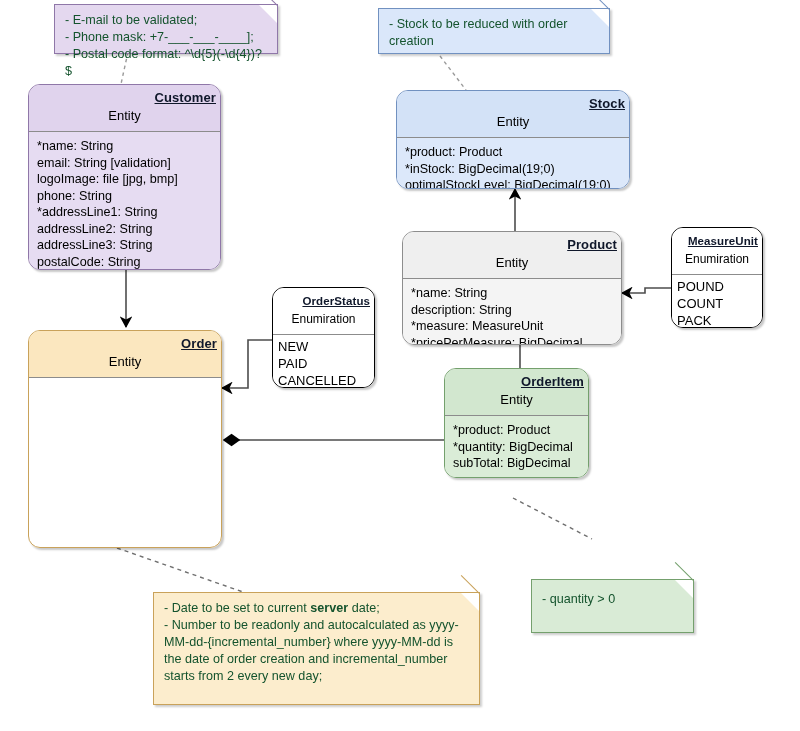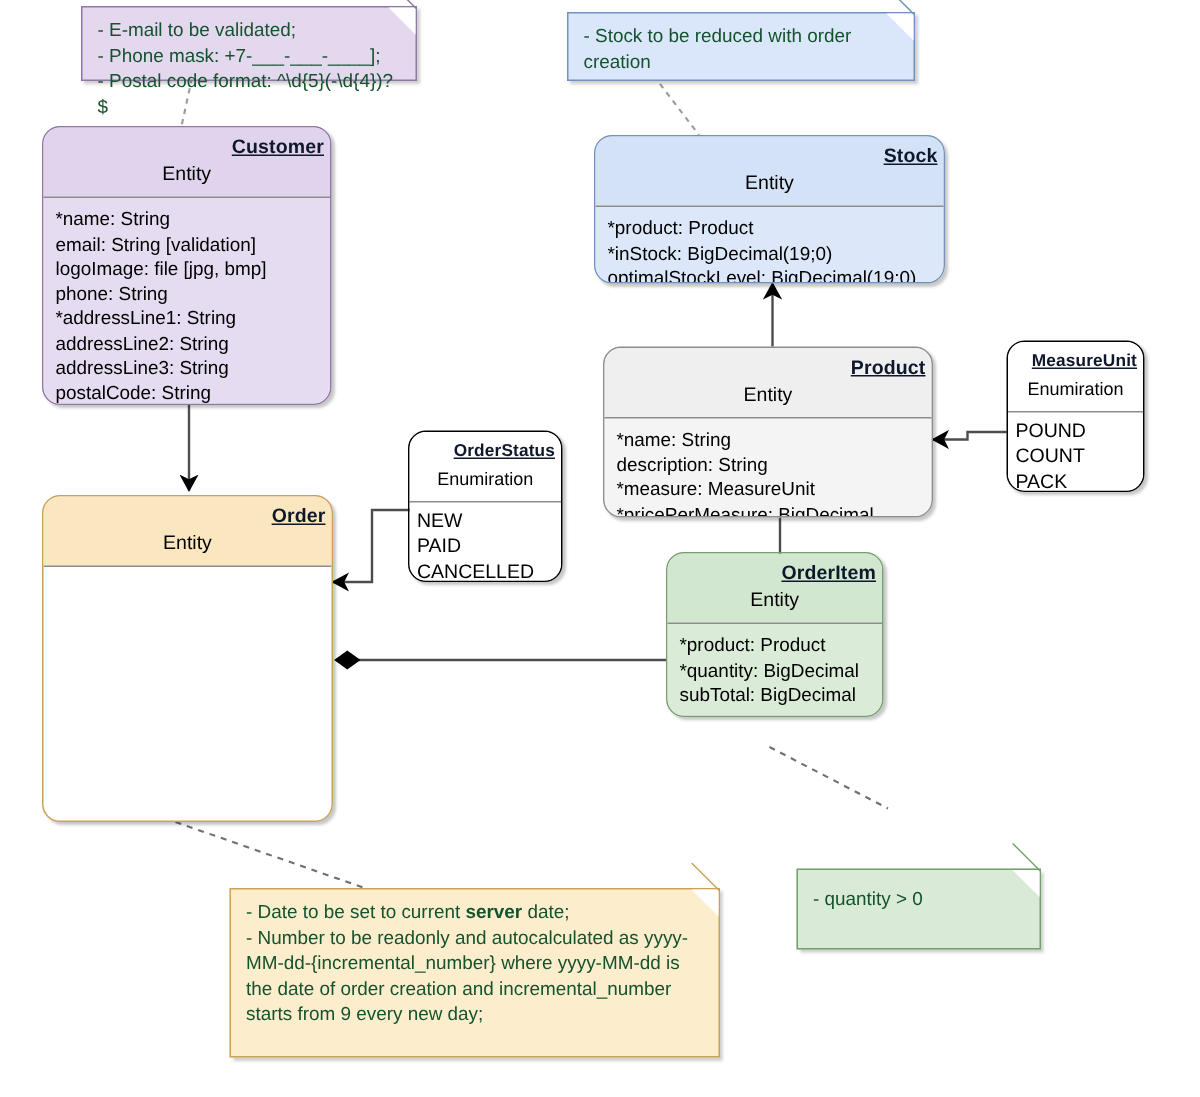--- a/index.html
+++ b/index.html
@@ -294,17 +294,17 @@
     <div class="note-text" style="padding-top:11px;">- quantity &gt; 0</div>
   </div>
 
   <div class="note note-orange" style="left:153px; top:592px; width:327px; height:113px;">
     <div class="fold">
       <div class="tri-outer"></div>
     </div>
     <div class="foldline"></div>
     <div class="note-text">
       <div><span>- Date to be set to current </span><b>server</b><span> date;</span></div>
-      <div>- Number to be readonly and autocalculated as yyyy-MM-dd-{incremental_number} where yyyy-MM-dd is the date of order creation and incremental_number starts from 9 every new day;</div>
+      <div>- Number to be readonly and autocalculated as yyyy-MM-dd-{incremental_number} where yyyy-MM-dd is the date of order creation and incremental_number starts from 2 every new day;</div>
     </div>
   </div>
 
 </div>
 
 </body></html>

